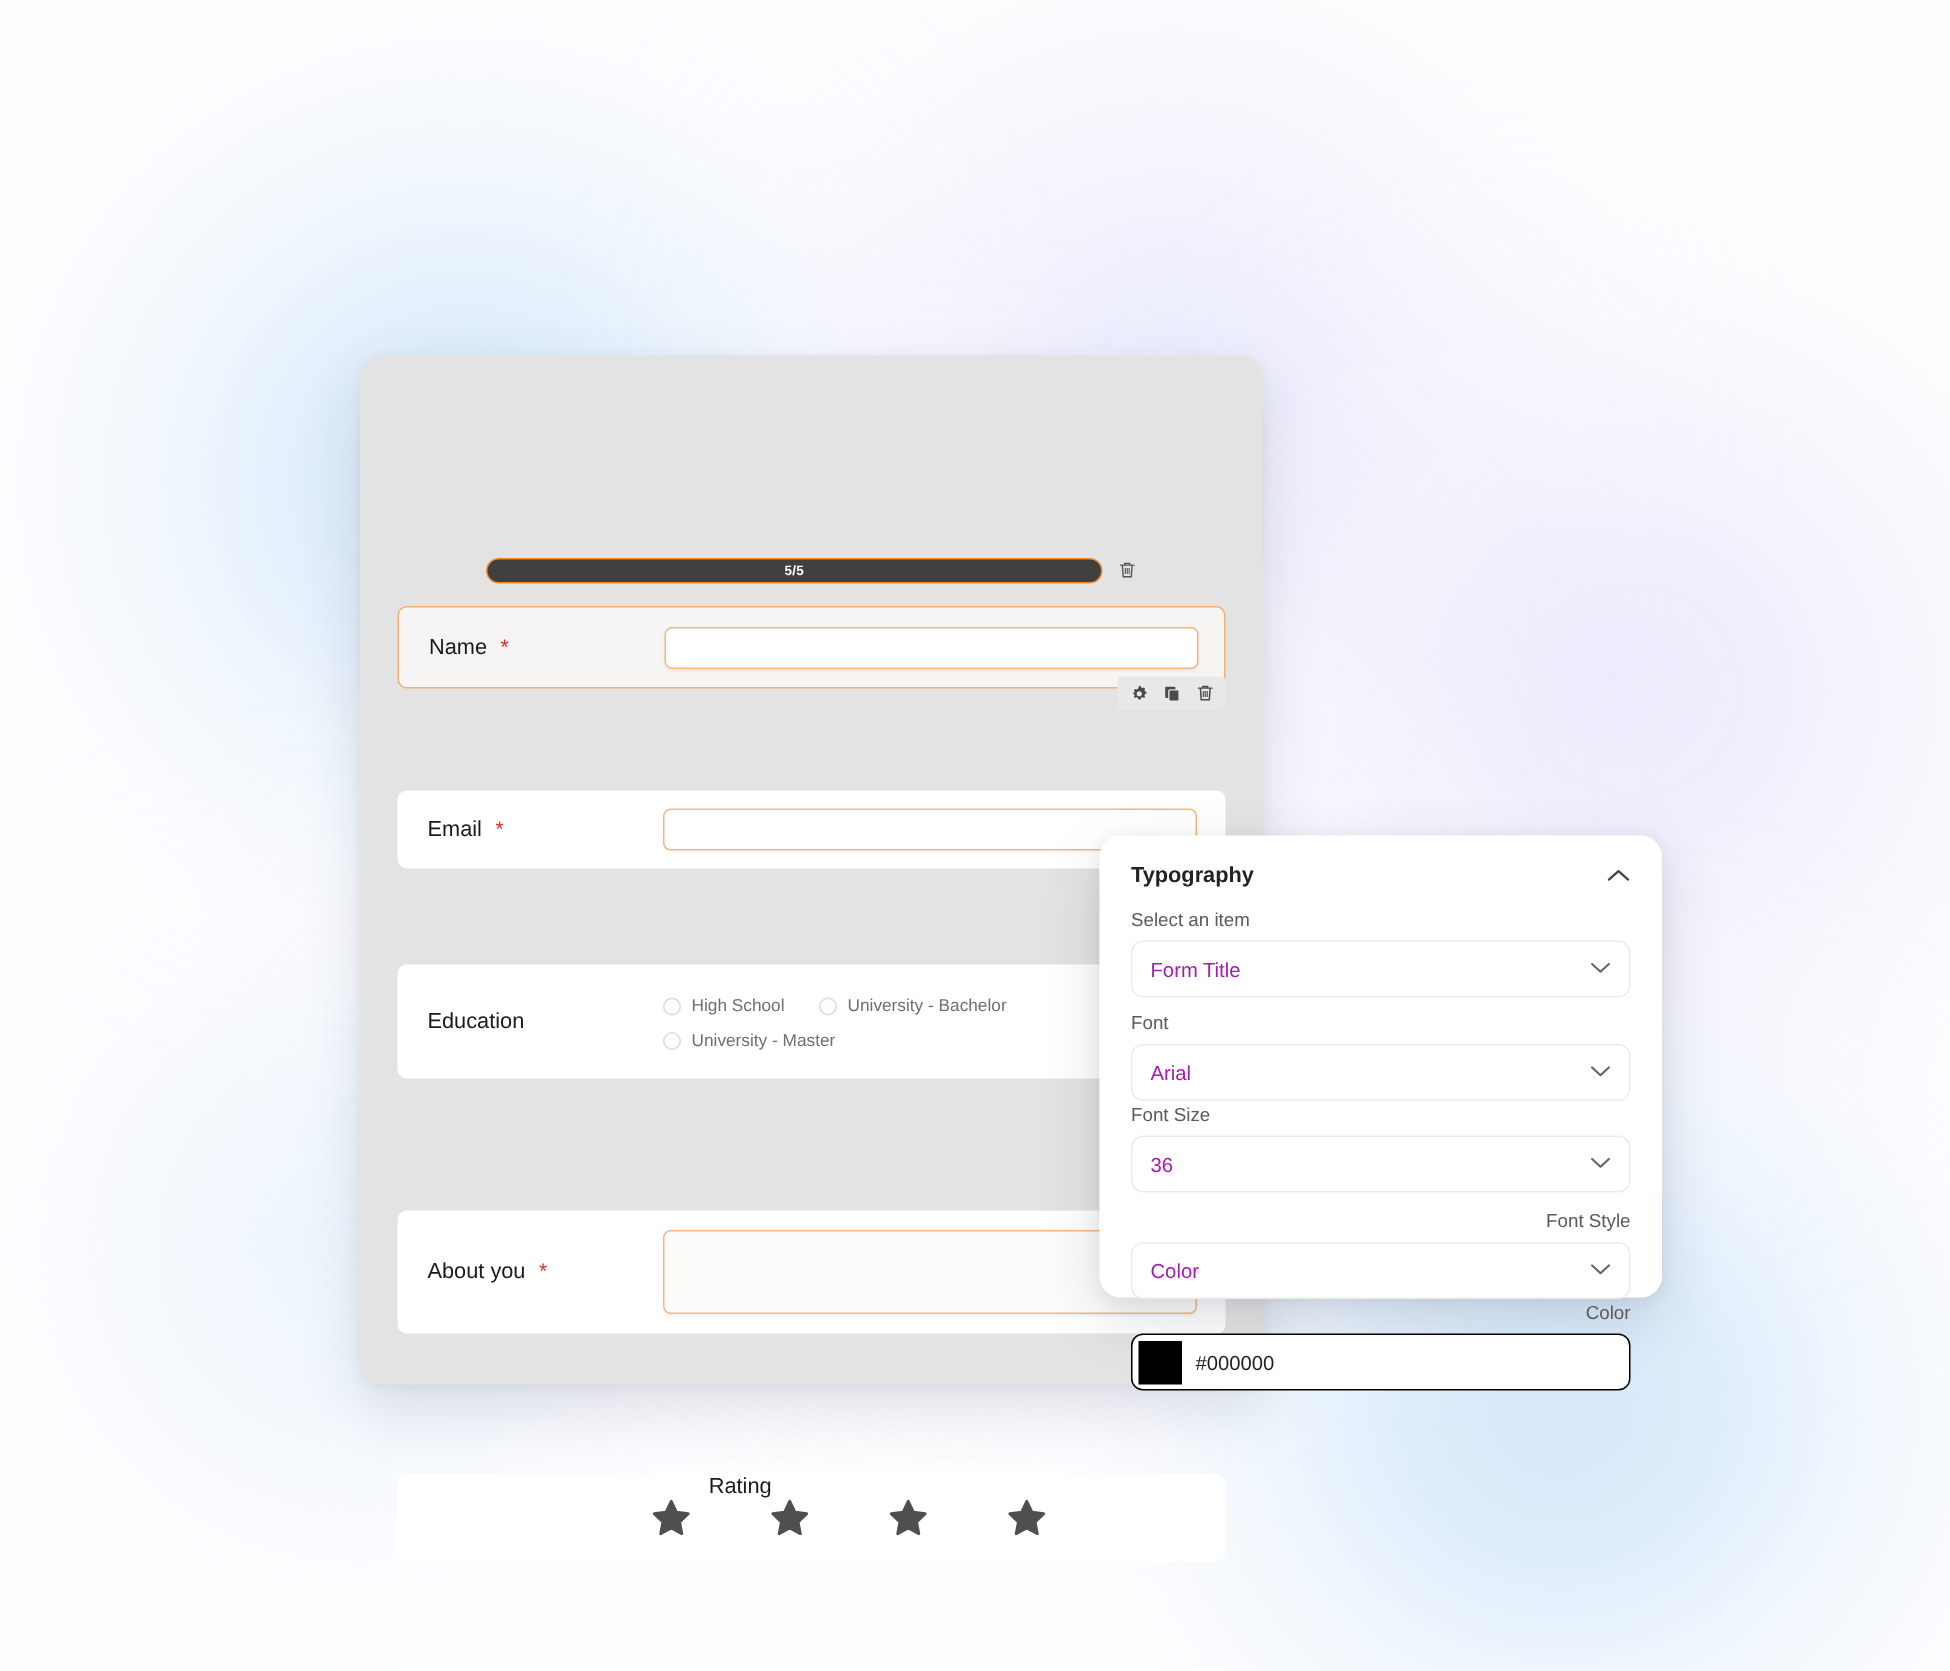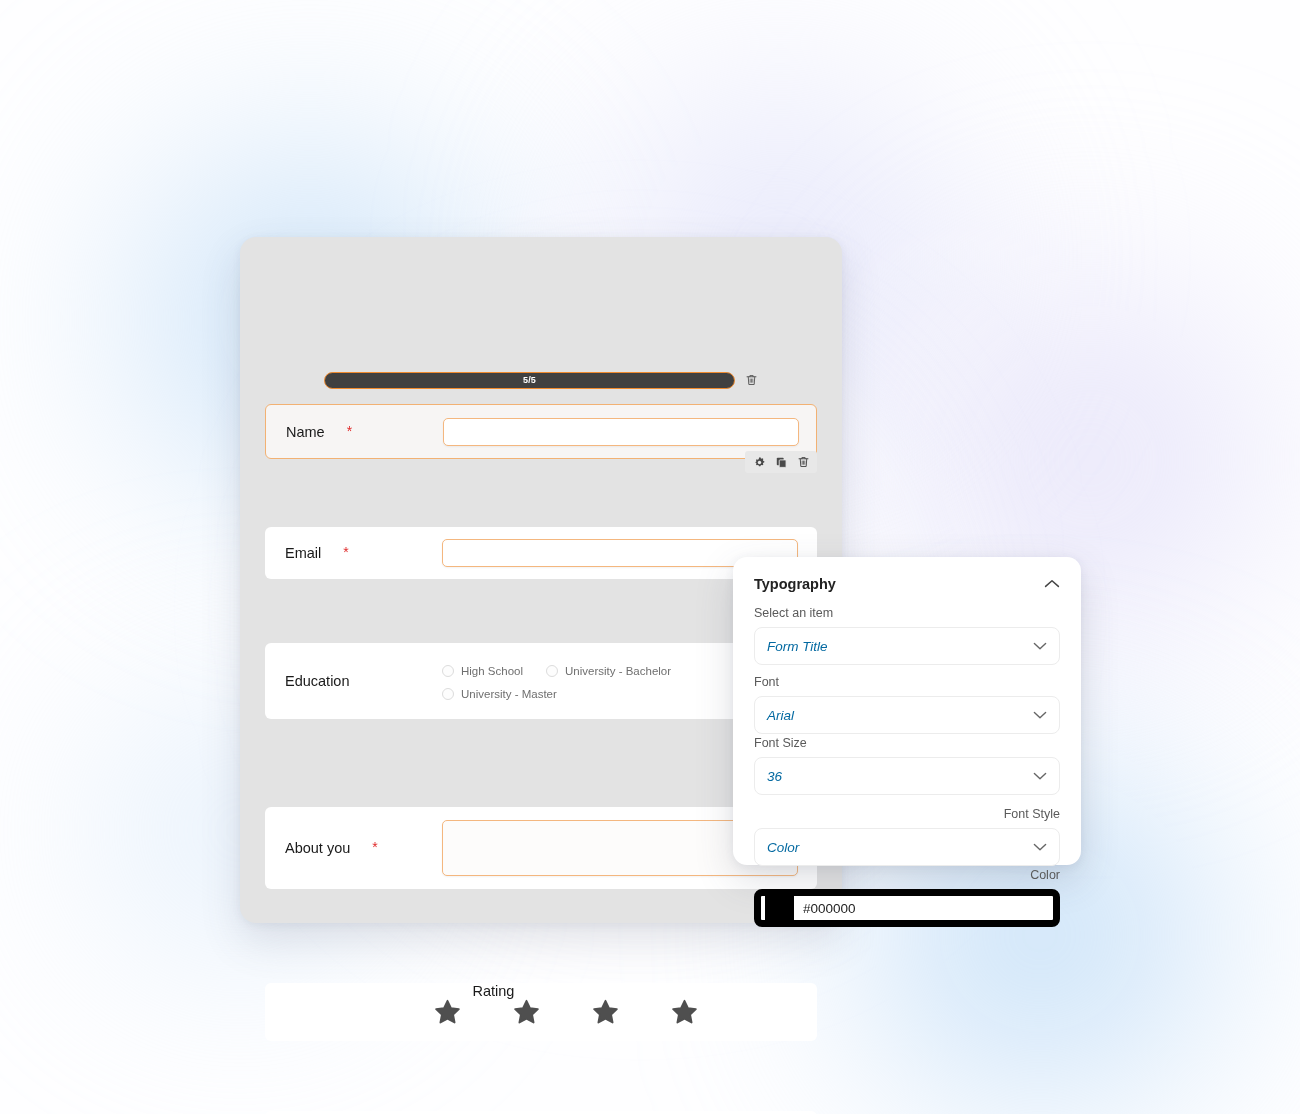--- a/index.html
+++ b/index.html
@@ -155,21 +155,21 @@
     background: #f7f5f4;
     border: 1px solid #f2b173;
   }
   .field-label {
     width: 177px;
     padding-left: 20px;
     font-size: 14.5px;
     color: #1a1a1a;
     display: flex;
     align-items: center;
-    gap: 22px;
+    gap: 9px;
     flex: 0 0 auto;
   }
   .req {
     color: #e02b2b;
     font-size: 14px;
     line-height: 1;
     position: relative;
     top: -1px;
   }
   .text-input {
@@ -251,21 +251,21 @@
     align-items: center;
     gap: 52px;
     padding-left: 50px;
   }
   .star { cursor: pointer; }
 
   
   #typography-panel {
     position: absolute;
     left: 733px; top: 557px;
-    width: 348px; height: 308px;
+    width: 375px; height: 308px;
     background: #ffffff;
     border-radius: 14px;
     box-shadow: 0 14px 38px rgba(70,80,100,0.18), 0 2px 10px rgba(70,80,100,0.08);
     padding: 19px 21px 0 21px;
   }
   #panel-header {
     display: flex;
     align-items: center;
     justify-content: space-between;
     margin-bottom: 14px;
@@ -290,33 +290,32 @@
     border-radius: 8px;
     background: #ffffff;
     display: flex;
     align-items: center;
     justify-content: space-between;
     padding: 0 12px;
     cursor: pointer;
   }
   .select-value {
     font-size: 13.5px;
-    color: #0369a1;
-    font-style: italic;
+    color: #a21caf;
   }
   .panel-cols {
     display: flex;
     gap: 2px;
     flex-direction: column;
   }
   .panel-col { flex: 1 1 0; min-width: 0; }
 
   #color-box {
     height: 38px;
-    border: 7px solid #000000;
+    border: 1px solid #000000;
     border-radius: 8px;
     background: #ffffff;
     display: flex;
     align-items: center;
     overflow: hidden;
   }
   #color-swatch {
     width: 29px; height: 29px;
     margin-left: 4px;
     flex: 0 0 auto;

